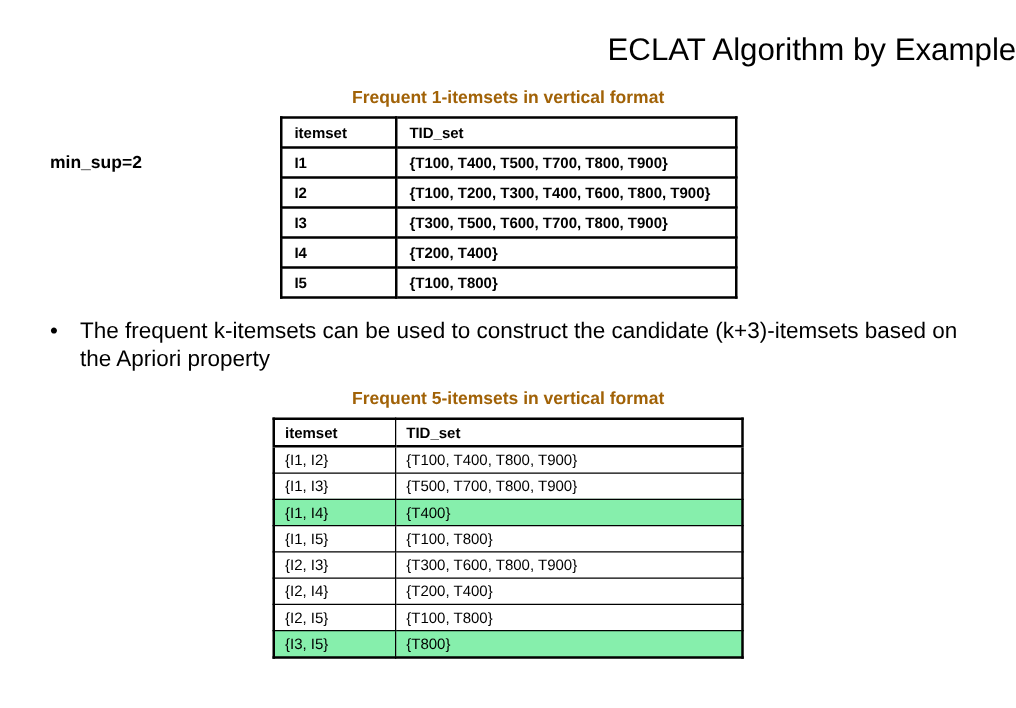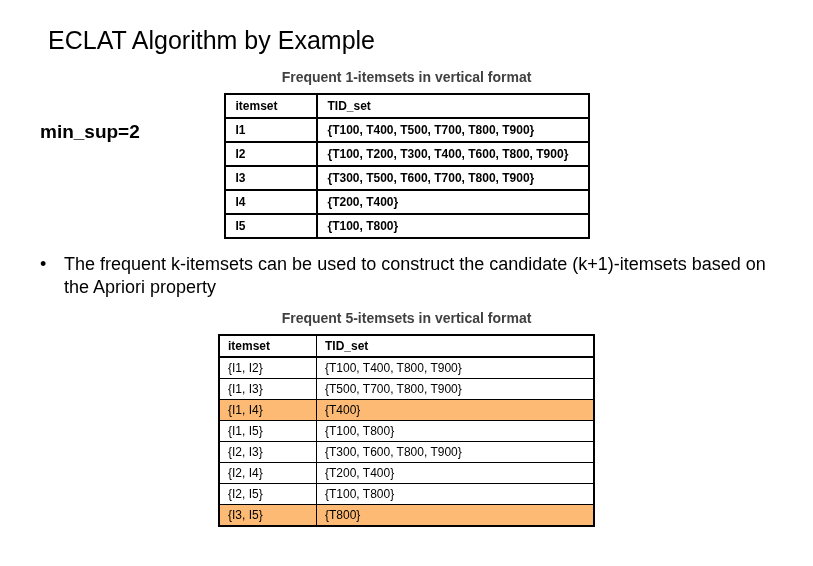--- a/index.html
+++ b/index.html
@@ -6,43 +6,43 @@
       margin: 0;
       padding: 0;
       width: 813px;
       height: 566px;
       font-family: Arial, sans-serif;
       background: #fff;
       color: #000;
     }
     .title {
       font-size: 25px;
-      text-align: left;
+      text-align: right;
       margin-top: 26px;
       margin-bottom: 14px;
       font-weight: normal;
       padding-left: 48px;
     }
     .subtitle {
       text-align: center;
       font-size: 14px;
       font-weight: bold;
-      color: #404040;
+      color: #a16207;
       margin-bottom: 8px;
     }
     .table-wrap {
       display: flex;
       justify-content: center;
       position: relative;
     }
     .side-label {
       position: absolute;
       left: 40px;
       top: 28px;
-      font-size: 19px;
+      font-size: 14px;
       font-weight: bold;
     }
     table {
       border-collapse: collapse;
       font-size: 12px;
     }
     table.t1 th, table.t1 td {
       border: 2px solid #000;
       padding: 4px 10px;
       text-align: left;
@@ -69,21 +69,21 @@
       font-size: 12px;
       height: 12px;
     }
     table.t2 th {
       font-weight: bold;
       border-bottom: 2px solid #000;
     }
     table.t2 { border: 2px solid #000; }
     table.t2 .c-itemset { width: 80px; }
     table.t2 .c-tid { width: 260px; }
-    .hl { background-color: #fdba74; }
+    .hl { background-color: #86efac; }
   </style>
 </head>
 <body>
 
 <div class="title">ECLAT Algorithm by Example</div>
 
 <div class="subtitle">Frequent 1-itemsets in vertical format</div>
 
 <div class="table-wrap">
   <div class="side-label">min_sup=2</div>
@@ -114,21 +114,21 @@
         <tr>
           <td class="c-itemset">I5</td>
           <td class="c-tid">{T100, T800}</td>
         </tr>
       </tbody>
   </table>
 </div>
 
 <div class="bullet-block">
   <div class="bullet-dot">•</div>
-  <div>The frequent k-itemsets can be used to construct the candidate (k+1)-itemsets based on the Apriori property</div>
+  <div>The frequent k-itemsets can be used to construct the candidate (k+3)-itemsets based on the Apriori property</div>
 </div>
 
 <div class="subtitle">Frequent 5-itemsets in vertical format</div>
 
 <div class="table-wrap">
   <table class="t2">
     <thead>
       <tr>
         <th class="c-itemset">itemset</th>
         <th class="c-tid">TID_set</th>

